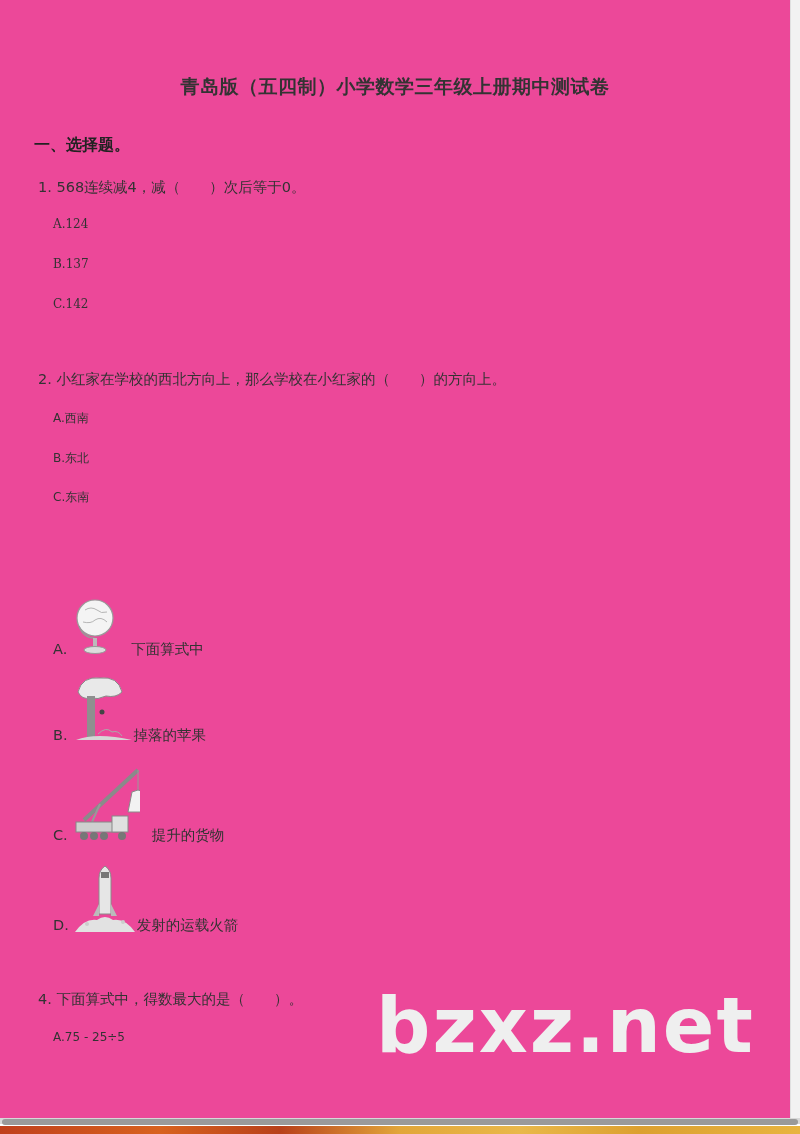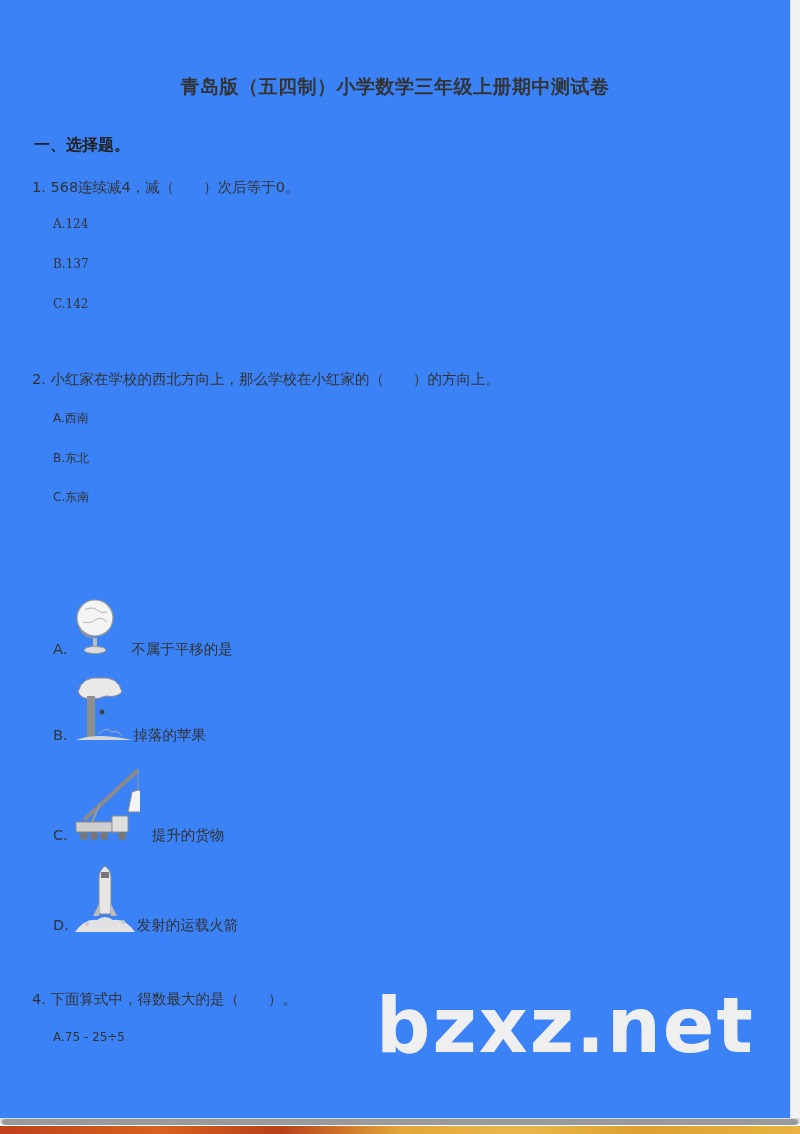--- a/index.html
+++ b/index.html
@@ -4,36 +4,36 @@
   <style>
     html, body { margin: 0; padding: 0; }
     body {
       width: 800px; height: 1134px; overflow: hidden; position: relative;
       background: #ffffff;
       font-family: "DejaVu Sans", "Liberation Sans", sans-serif;
       color: #222;
     }
     .page {
       position: absolute; left: 0; top: 0; width: 790px; height: 1118px;
-      background: #3b82f6;
+      background: #ec4899;
       text-decoration: underline;
     }
     .right-edge {
       position: absolute; left: 790px; top: 0; width: 10px; height: 1118px;
       background: #f2f2f2; border-left: 1px solid #e0e0e0;
     }
     .title {
       position: absolute; left: 0; width: 790px; top: 74px; text-align: center;
       font-size: 19px; font-weight: bold; color: #333; letter-spacing: 0.5px;
     }
     .section {
       position: absolute; left: 34px; top: 135px;
       font-size: 16px; font-weight: bold; color: #222;
     }
-    .q { position: absolute; left: 32px; font-size: 14.5px; color: #333; white-space: pre; text-align: center; }
+    .q { position: absolute; left: 38px; font-size: 14.5px; color: #333; white-space: pre; text-align: center; }
     .opt { position: absolute; left: 53px; font-size: 12px; color: #333; }
     .opt.serif { font-family: "DejaVu Serif", "Liberation Serif", serif; }
     .imgopt { position: absolute; left: 53px; display: flex; align-items: flex-end; }
     .imgopt .letter { font-size: 14.5px; color: #333; margin-right: 4px; line-height: 18px; }
     .imgopt svg { display: block; }
     .imgopt .lbl { font-size: 14.5px; color: #333; line-height: 18px; }
     .watermark {
       position: absolute; left: 376px; top: 988px;
       font-family: "DejaVu Sans", "Liberation Sans", sans-serif;
       font-size: 76px; font-weight: bold; color: #efefef; letter-spacing: 2px;
@@ -74,21 +74,21 @@
     <span>
       <svg width="44" height="62" viewBox="0 0 44 62">
         <circle cx="24" cy="22" r="18" fill="#f4f4f4" stroke="#9a9a9a" stroke-width="1.2"></circle>
         <path d="M14 14 q6 -4 12 0 q4 4 10 2 M12 26 q8 2 12 -2 q6 -4 12 2" fill="none" stroke="#b5b5b5" stroke-width="1"></path>
         <path d="M8 30 q4 12 16 12" fill="none" stroke="#999" stroke-width="1.2"></path>
         <rect x="22" y="42" width="4" height="10" fill="#bbb"></rect>
         <ellipse cx="24" cy="54" rx="11" ry="3.5" fill="#ddd" stroke="#999" stroke-width="1"></ellipse>
       </svg>
     </span>
     <span style="width:16px;display:inline-block"></span>
-    <span class="lbl">不属于平移的是</span>
+    <span class="lbl">下面算式中</span>
   </div>
 
   <div class="imgopt" style="top:674px">
     <span class="letter">B.</span>
     <span>
       <svg width="62" height="70" viewBox="0 0 62 70">
         <path d="M6 18 q4 -16 22 -14 q18 -2 22 14 q-6 6 -16 4 q-8 4 -16 2 q-8 2 -12 -6z" fill="#e9e9e9" stroke="#8a8a8a" stroke-width="1"></path>
         <rect x="15" y="22" width="8" height="42" fill="#8f8f8f"></rect>
         <circle cx="30" cy="38" r="2.5" fill="#444"></circle>
         <path d="M4 66 q20 -8 56 0z" fill="#d6d6d6"></path>

